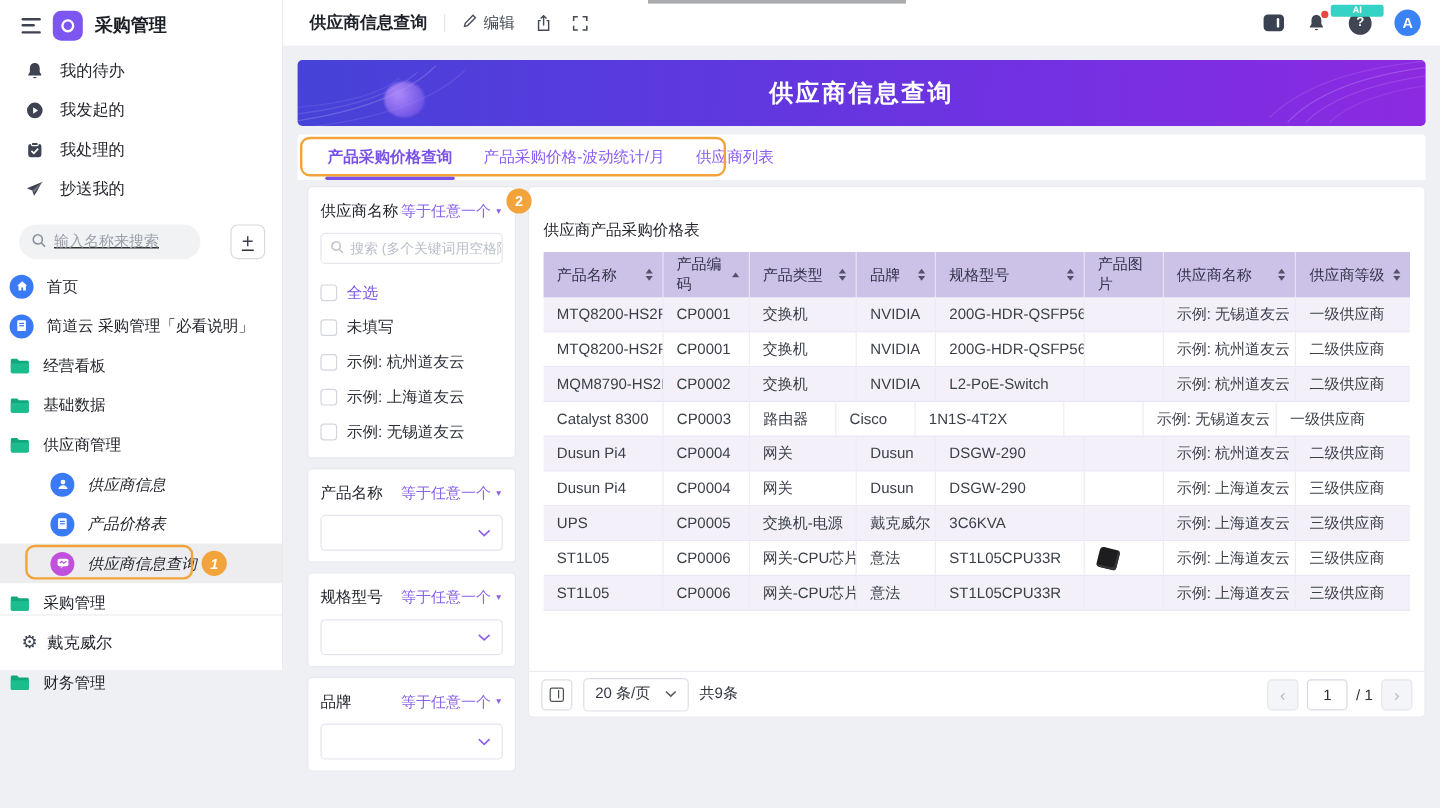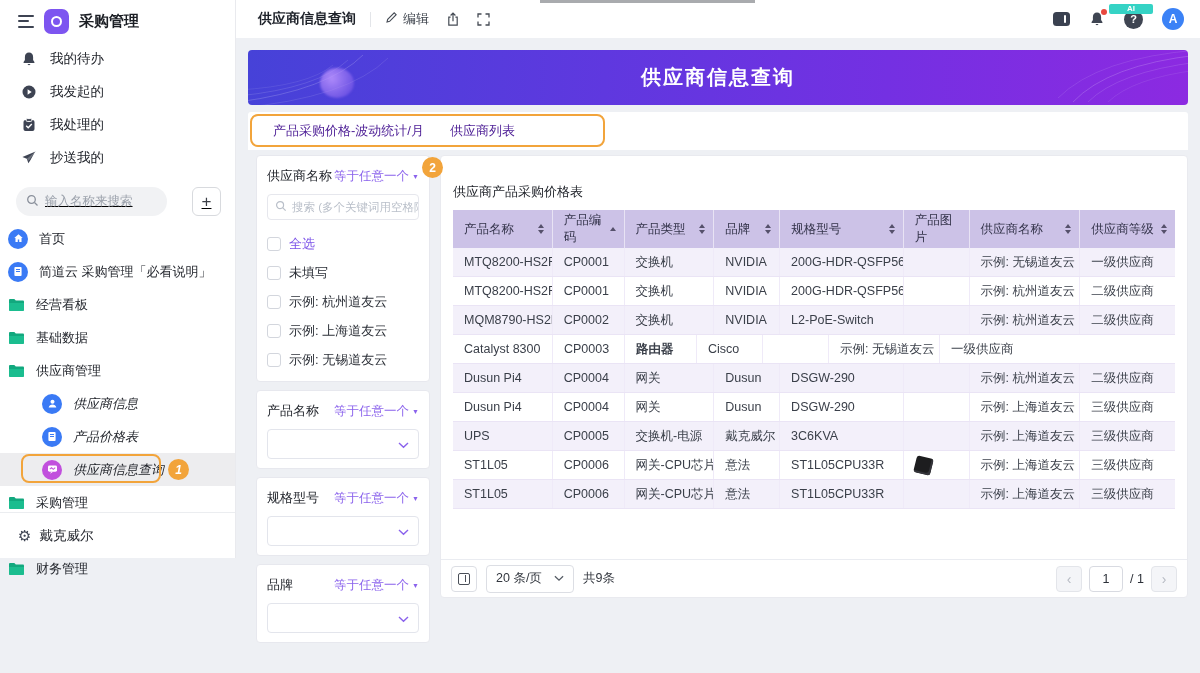--- a/index.html
+++ b/index.html
@@ -55,21 +55,21 @@
   .banner { position:absolute; left:12px; top:12px; width:940px; height:55px; border-radius:4px; overflow:hidden;
             background:linear-gradient(93deg,#4642d8 0%,#5f38df 38%,#7430e2 68%,#8c2ae1 100%);
             display:flex; align-items:center; justify-content:center; }
   .banner-title { color:#fff; font-size:20px; font-weight:bold; letter-spacing:2px; position:relative; z-index:2; }
   .deco { position:absolute; top:0; opacity:.9; }
   .deco-l { left:0; } .deco-r { right:0; }
   .blob { position:absolute; left:72px; top:18px; width:34px; height:30px; border-radius:50%;
           background:radial-gradient(circle at 35% 35%, rgba(190,150,255,.85), rgba(120,70,230,.25)); filter:blur(1px); }
 
   .tabstrip { position:absolute; left:12px; top:74px; width:940px; height:38px; background:#fff; border-radius:3px 3px 0 0; display:flex; padding-left:12px; }
-  .tab { position:relative; height:38px; display:flex; align-items:center; padding:0 13px; font-size:13px; color:#4c1d95; cursor:default; }
+  .tab { position:relative; height:38px; display:flex; align-items:center; padding:0 13px; font-size:13px; color:#8b5cf6; cursor:default; }
   .tab.active { color:#7b52e8; font-weight:bold; }
   .tab.active::after { content:""; position:absolute; left:11px; right:11px; bottom:0; height:3px; background:#7b52e8; border-radius:2px; }
   .tabs-annot { position:absolute; left:2px; top:2px; width:355px; height:33px; border:2px solid #f2a43b; border-radius:8px; pointer-events:none; }
   .badge-2 { position:absolute; left:186px; top:119px; z-index:6; }
 
   
   .filters { position:absolute; left:20px; top:117px; width:174px; }
   .fpanel { background:#fff; border:1px solid #e7e8ee; border-radius:4px; margin-bottom:8px; padding:9px 10px; }
   .fpanel.first { height:227px; }
   .f-head { display:flex; align-items:center; justify-content:space-between; font-size:13px; color:#23262d; margin:2px 0 9px; }
@@ -334,20 +334,21 @@
         <svg class="deco deco-r" width="230" height="55">
           <path d="M240 5 Q 150 15 115 52" fill="none" stroke="rgba(255,255,255,.20)" stroke-width="1"></path>
           <path d="M240 12 Q 160 22 130 52" fill="none" stroke="rgba(255,255,255,.14)" stroke-width="1"></path>
           <path d="M240 20 Q 175 28 150 52" fill="none" stroke="rgba(255,255,255,.10)" stroke-width="1"></path>
           <path d="M240 0 Q 140 8 100 48" fill="none" stroke="rgba(255,255,255,.12)" stroke-width="1"></path>
         </svg>
         <span class="banner-title">供应商信息查询</span>
       </div>
 
       <div class="tabstrip">
+          <div class="tab active">产品采购价格查询</div>
           <div class="tab">产品采购价格-波动统计/月</div>
           <div class="tab">供应商列表</div>
           <span class="tabs-annot"></span>
         </div>
       <span class="num-badge badge-2">2</span>
 
       <div class="filters">
         <div class="fpanel first">
           <div class="f-head">
             <span>供应商名称</span>
@@ -515,22 +516,23 @@
                 <div class="td" style="width: 90px;">交换机</div>
                 <div class="td" style="width: 66px;">NVIDIA</div>
                 <div class="td" style="width: 124px;">L2-PoE-Switch</div>
                 <div class="td" style="width: 66px;"></div>
                 <div class="td" style="width: 111px;">示例: 杭州道友云</div>
                 <div class="td" style="width: 95px;">二级供应商</div>
               </div>
               <div class="tbl-row">
                 <div class="td" style="width: 100px;">Catalyst 8300</div>
                 <div class="td" style="width: 72px;">CP0003</div>
-                <div class="td" style="width: 72px; font-weight: bold;">路由器</div>
+                <div class="td" style="width: 72px;">路由器</div>
                 <div class="td" style="width: 66px;">Cisco</div>
+                <div class="td" style="width: 124px;">1N1S-4T2X</div>
                 <div class="td" style="width: 66px;"></div>
                 <div class="td" style="width: 111px;">示例: 无锡道友云</div>
                 <div class="td" style="width: 95px;">一级供应商</div>
               </div>
               <div class="tbl-row stripe">
                 <div class="td" style="width: 100px;">Dusun Pi4</div>
                 <div class="td" style="width: 72px;">CP0004</div>
                 <div class="td" style="width: 90px;">网关</div>
                 <div class="td" style="width: 66px;">Dusun</div>
                 <div class="td" style="width: 124px;">DSGW-290</div>

